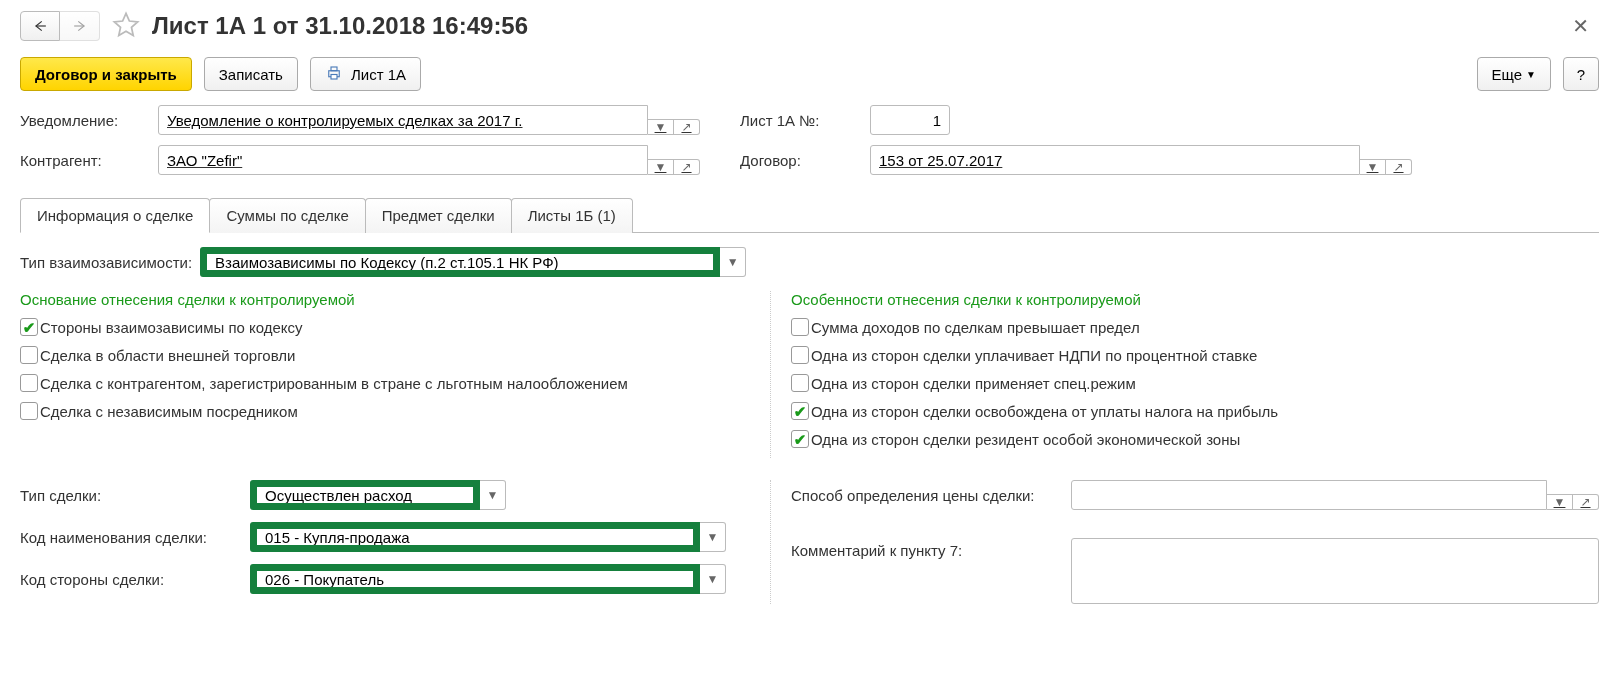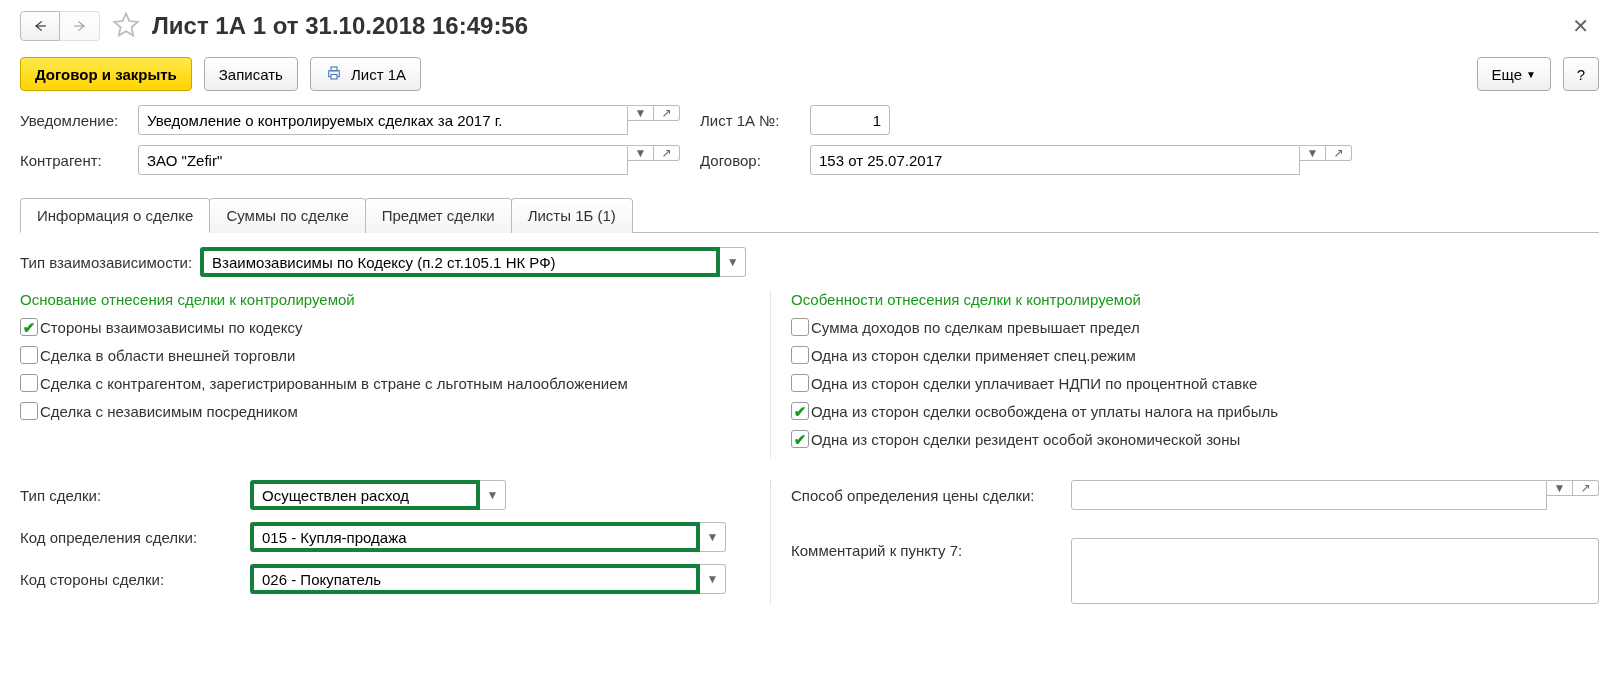--- a/index.html
+++ b/index.html
@@ -15,37 +15,37 @@
 .title { font-size: 24px; font-weight: bold; color: #333; }
 .close-x { margin-left: auto; font-size: 20px; color: #666; cursor: pointer; padding: 4px 10px; }
 
 .toolbar { display: flex; align-items: center; padding: 10px 20px; gap: 12px; }
 .btn { height: 34px; padding: 0 14px; border: 1px solid #aaa; border-radius: 4px; background: linear-gradient(#fff,#f0f0f0); cursor: pointer; font-size: 15px; display: inline-flex; align-items: center; gap: 8px; }
 .btn-yellow { background: linear-gradient(#ffe84a,#ffd400); border-color: #c9a800; font-weight: bold; }
 .btn-more { display:flex; align-items:center; gap:4px;}
 .spacer { flex: 1; }
 
 .form-rows { padding: 4px 20px; }
-.form-row { display: flex; align-items: center; margin-bottom: 10px; }
+.form-row { display: flex; align-items: center; margin-bottom: 10px; gap: 20px; }
 .label { width: 118px; }
-.ref-input { display: flex; align-items: flex-start; height: 30px; }
+.ref-input { display: flex; align-items: flex-end; height: 30px; text-decoration: underline; }
 .ref-input input { border: 1px solid #bbb; border-radius: 3px 0 0 3px; padding: 0 8px; font-size: 15px; height:100%; }
 .ref-input .rb { width: 26px; border: 1px solid #bbb; border-left: none; background: #fff; display:flex; align-items:center; justify-content:center; cursor:pointer; font-size:12px; color:#666;}
 .ref-input .rb:last-child { border-radius: 0 3px 3px 0; }
 .num-input { border:1px solid #bbb; border-radius:3px; height:30px; width:80px; text-align:right; padding:0 8px; font-size:15px;}
 
 .tabs { display:flex; border-bottom:1px solid #bbb; margin: 8px 20px 0 20px; }
 .tab { padding: 8px 16px; border:1px solid #bbb; border-bottom:none; background: linear-gradient(#fff,#f4f4f4); margin-right:-1px; cursor:pointer; border-radius:4px 4px 0 0; position:relative; top:1px;}
 .tab.active { background:#fff; border-bottom:1px solid #fff; z-index:2;}
 
 .tab-body { padding: 14px 20px; display:flex; flex-direction:column; gap:8px;}
 .inline-row { display:flex; align-items:center; gap:8px;}
 .inline-row .lbl { white-space:nowrap; }
 .combo { display:flex; height:30px;}
-.combo input { border:4px solid #15803d; border-radius:3px 0 0 3px; padding:0 8px; font-size:15px; height:100%;}
+.combo input { border:7px solid #15803d; border-radius:3px 0 0 3px; padding:0 8px; font-size:15px; height:100%;}
 .combo .cb { width:26px; border:1px solid #bbb; border-left:none; border-radius:0 3px 3px 0; background:#fff; display:flex; align-items:center; justify-content:center; cursor:pointer; font-size:12px; color:#666;}
 
 .two-col { display:flex; gap:30px; margin-top:6px;}
 .col { flex:0 0 auto; }
 .col-left { width: 720px; }
 .col-right { flex:1; border-left:1px dotted #ccc; padding-left:20px;}
 .group-title { color:#1a9a1a; font-size:15px; margin-bottom:10px;}
 .chk-row { display:flex; align-items:center; gap:2px; margin-bottom:10px; cursor:pointer;}
 .chk { width:18px; height:18px; border:1px solid #999; border-radius:3px; background:#fff; display:inline-flex; align-items:center; justify-content:center; flex-shrink:0;}
 .chk.checked::after { content:"✔"; color:#1a9a1a; font-size:15px; font-weight:bold; line-height:1;}
@@ -167,25 +167,25 @@
         </div>
     </div>
     <div class="col col-right">
       <div class="group-title">Особенности отнесения сделки к контролируемой</div>
       <div class="chk-row">
           <span class="chk"></span>
           <span>Сумма доходов по сделкам превышает предел</span>
         </div>
       <div class="chk-row">
           <span class="chk"></span>
+          <span>Одна из сторон сделки уплачивает НДПИ по процентной ставке</span>
+        </div>
+      <div class="chk-row">
+          <span class="chk"></span>
           <span>Одна из сторон сделки применяет спец.режим</span>
-        </div>
-      <div class="chk-row">
-          <span class="chk"></span>
-          <span>Одна из сторон сделки уплачивает НДПИ по процентной ставке</span>
         </div>
       <div class="chk-row">
           <span class="chk checked"></span>
           <span>Одна из сторон сделки освобождена от уплаты налога на прибыль</span>
         </div>
       <div class="chk-row">
           <span class="chk checked"></span>
           <span>Одна из сторон сделки резидент особой экономической зоны</span>
         </div>
     </div>
@@ -194,21 +194,21 @@
   <div class="bottom-grid">
     <div class="bottom-left">
       <div class="fld-row">
         <div class="fl">Тип сделки:</div>
         <div class="combo">
             <input style="width: 230px;" value="Осуществлен расход">
             <div class="cb">▼</div>
           </div>
       </div>
       <div class="fld-row">
-        <div class="fl">Код определения сделки:</div>
+        <div class="fl">Код наименования сделки:</div>
         <div class="combo">
             <input style="width: 450px;" value="015 - Купля-продажа">
             <div class="cb">▼</div>
           </div>
       </div>
       <div class="fld-row">
         <div class="fl">Код стороны сделки:</div>
         <div class="combo">
             <input style="width: 450px;" value="026 - Покупатель">
             <div class="cb">▼</div>

